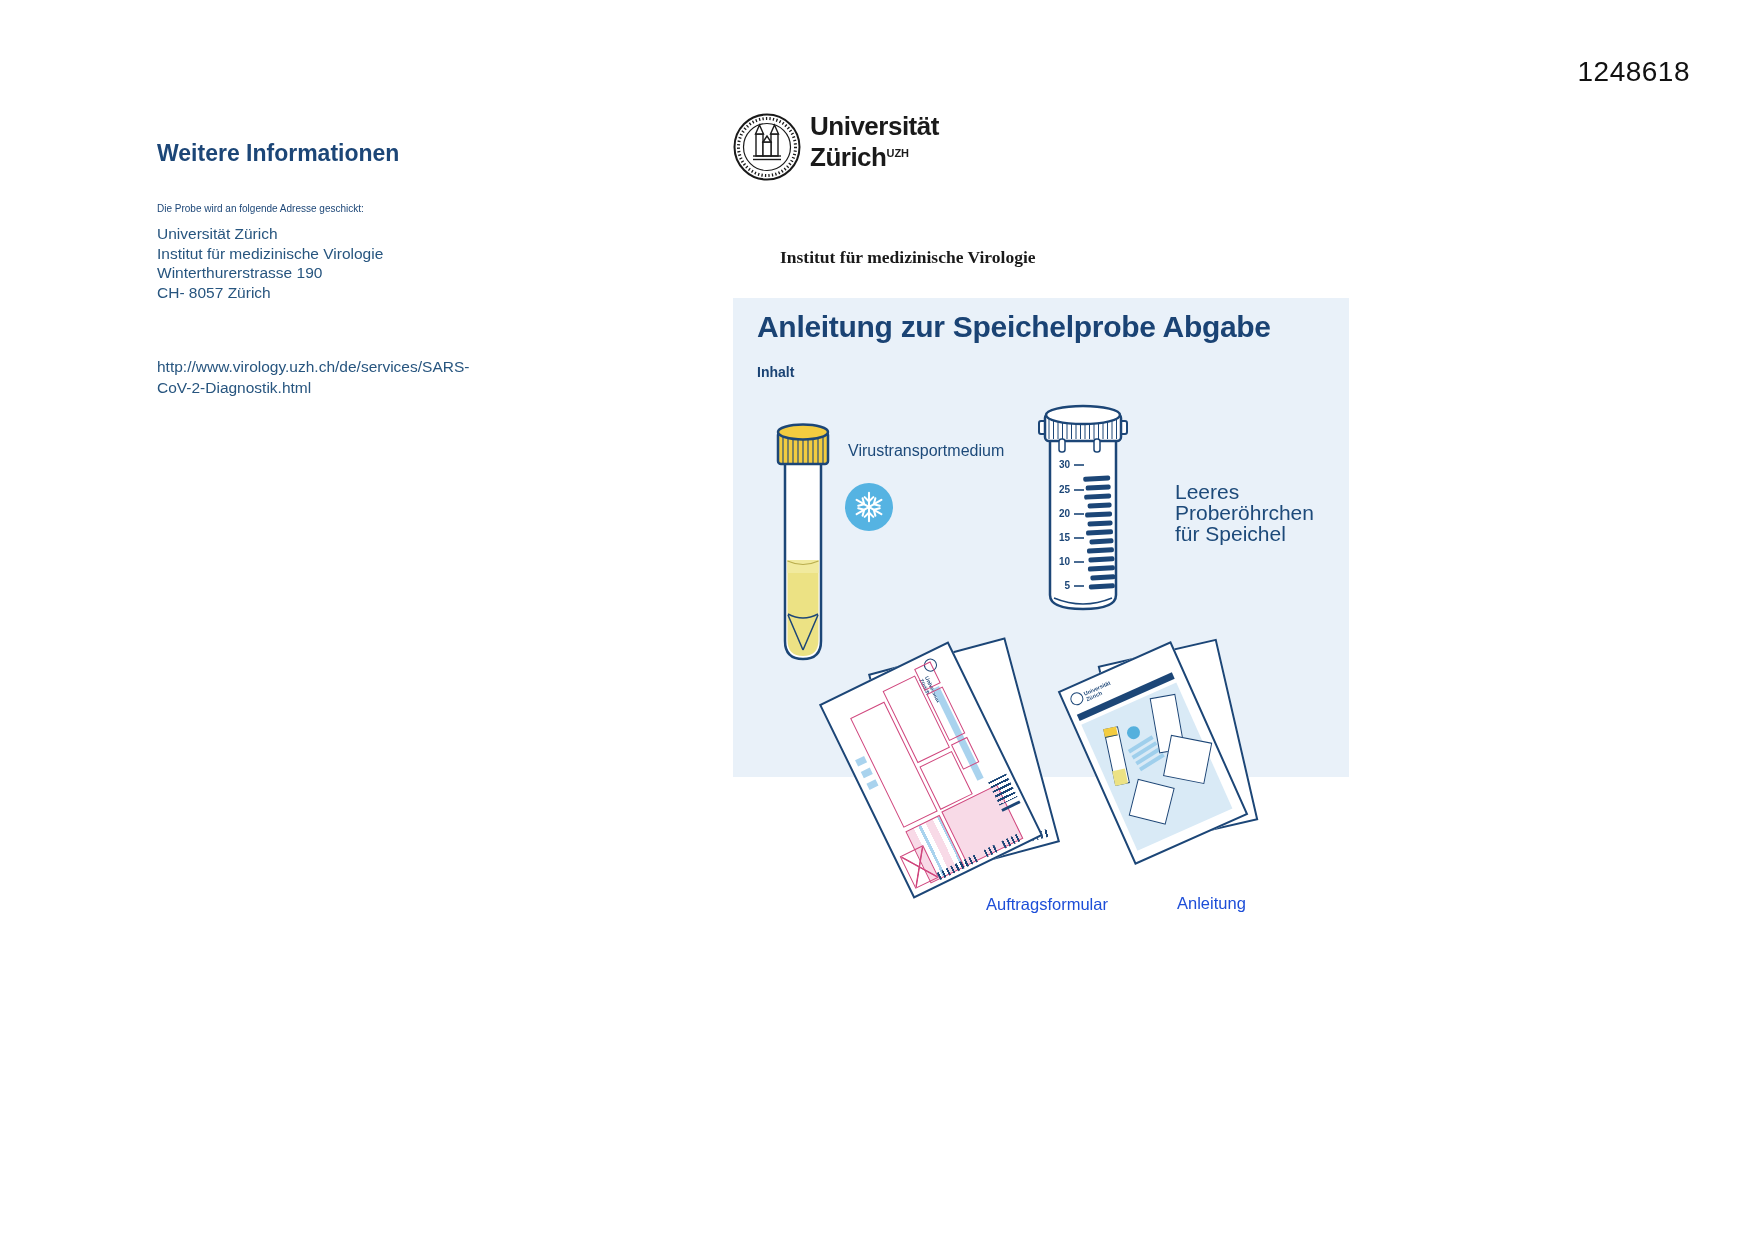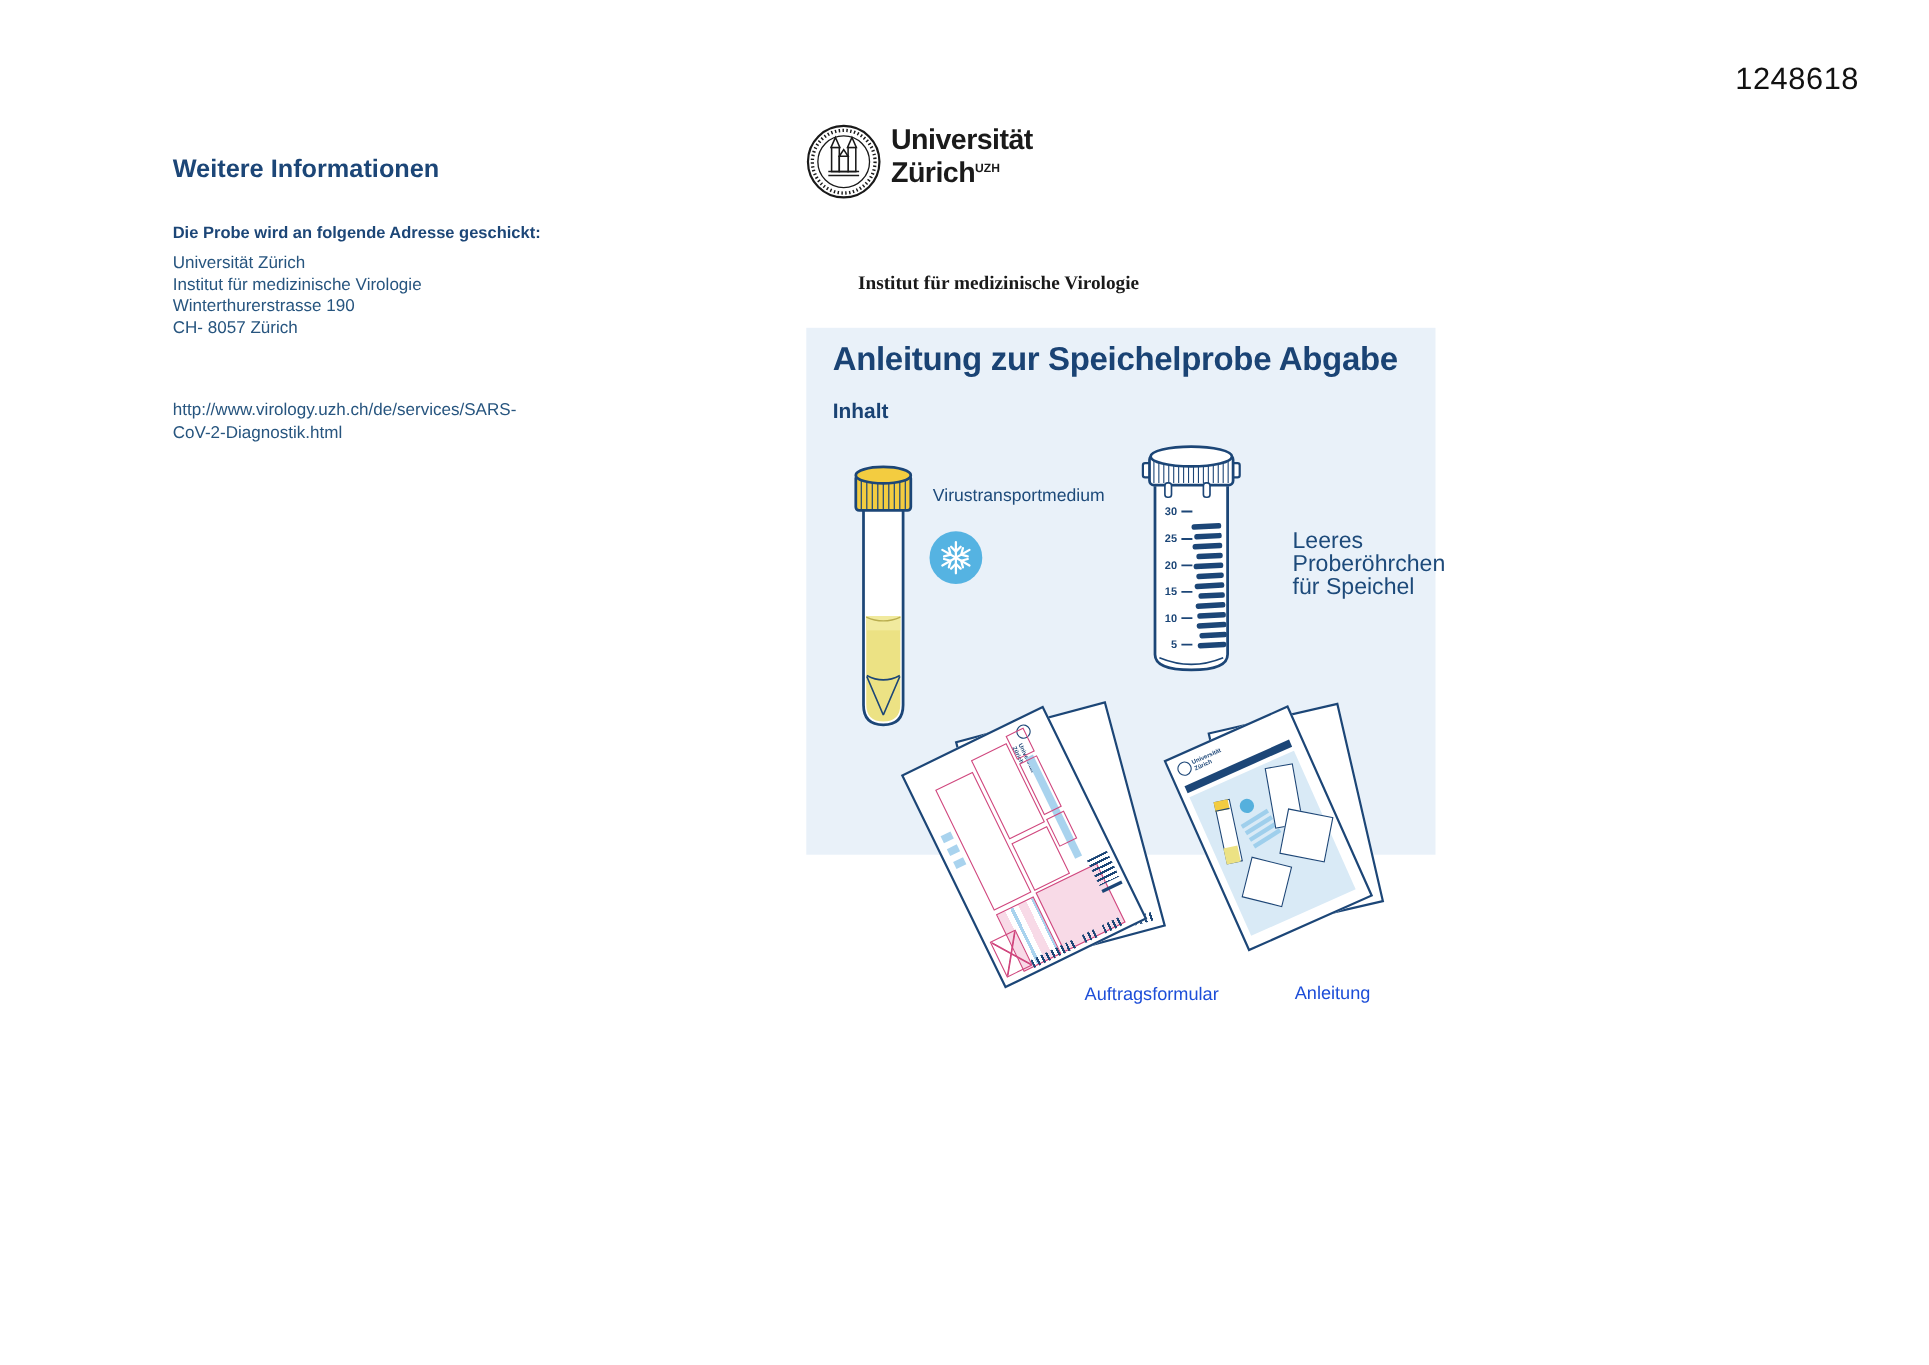--- a/index.html
+++ b/index.html
@@ -6,34 +6,34 @@
   .page{position:relative;width:1754px;height:1241px;background:#fff;
         font-family:"Liberation Sans",sans-serif;overflow:hidden;color:#21527f;}
   .abs{position:absolute;}
 
   
   .doc-number{top:56px;right:64px;font-size:28px;color:#111;letter-spacing:.5px;}
 
   
   .left-col{left:157px;top:140px;width:340px;}
   .lc-heading{font-size:23px;font-weight:bold;color:#1c4677;margin:0 0 36px 0;}
-  .lc-bold{font-size:15px;font-weight:bold;color:#1c4677;margin:0 0 10px 0;}
+  .lc-bold{font-size:10px;font-weight:normal;color:#1c4677;margin:0 0 10px 0;}
   .lc-line{font-size:15.5px;line-height:19.5px;color:#27557f;}
   .lc-gap{height:42px;}
   .lc-gap2{height:12px;}
   .uzh-wordmark{left:810px;top:113px;color:#1a1a1a;font-weight:bold;
                 font-size:26px;line-height:27px;letter-spacing:-.5px;}
   .uzh-sup{font-size:11px;vertical-align:9px;letter-spacing:0;}
   .institute{left:780px;top:247px;font-family:"Liberation Serif",serif;
              font-weight:bold;font-size:17.5px;color:#1a1a1a;}
 
   
-  .panel{left:733px;top:298px;width:572px;height:479px;background:#e9f1f9;}
+  .panel{left:733px;top:298px;width:572px;height:479px;background:#e9f1f9;padding-left:44px;}
   .panel-title{left:24px;top:12px;font-size:30px;font-weight:bold;color:#1a4374;letter-spacing:-.3px;}
-  .inhalt{left:24px;top:66px;font-size:19px;font-weight:bold;color:#1a4374;}
+  .inhalt{left:24px;top:66px;font-size:14px;font-weight:bold;color:#1a4374;}
 
   .vtm-label{left:115px;top:144px;font-size:16px;color:#1d4a7a;}
   .snow-badge{left:112px;top:185px;width:48px;height:48px;border-radius:50%;
               background:#55b3e2;display:flex;align-items:center;justify-content:center;}
   .fridge-note{left:114px;top:235px;font-size:17px;font-weight:bold;color:#2497c2;line-height:23px;}
 
   .tube1{left:42px;top:122px;}
   .tube2{left:300px;top:104px;}
   .empty-label{left:410px;top:183px;font-size:21px;color:#1d4a7a;line-height:21px;margin-left:32px;}
 

